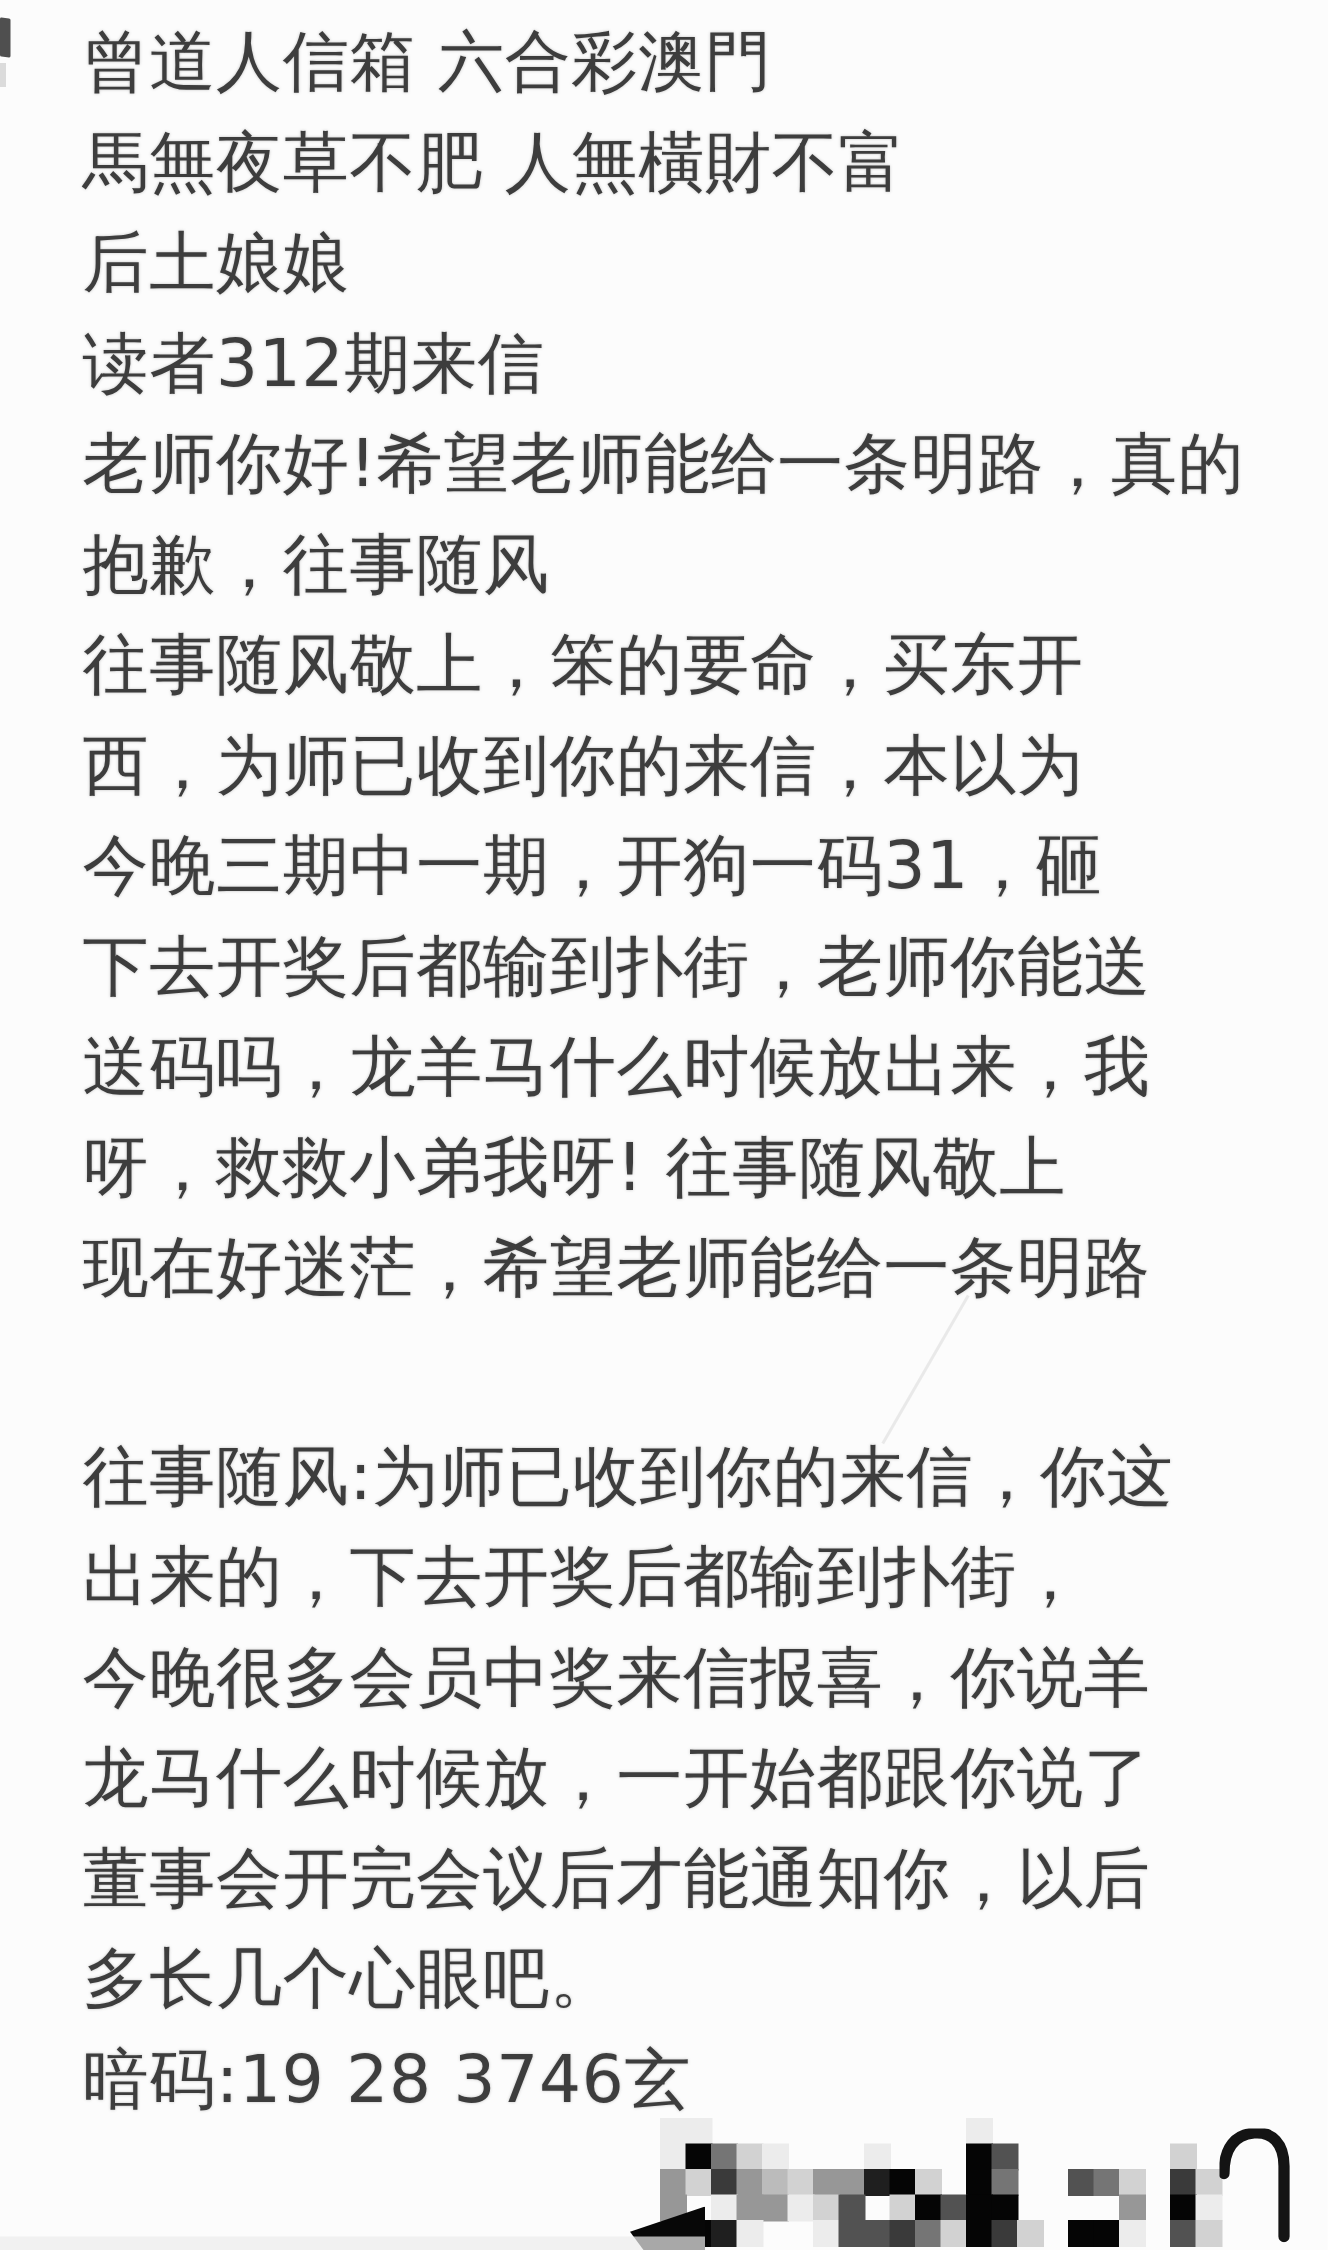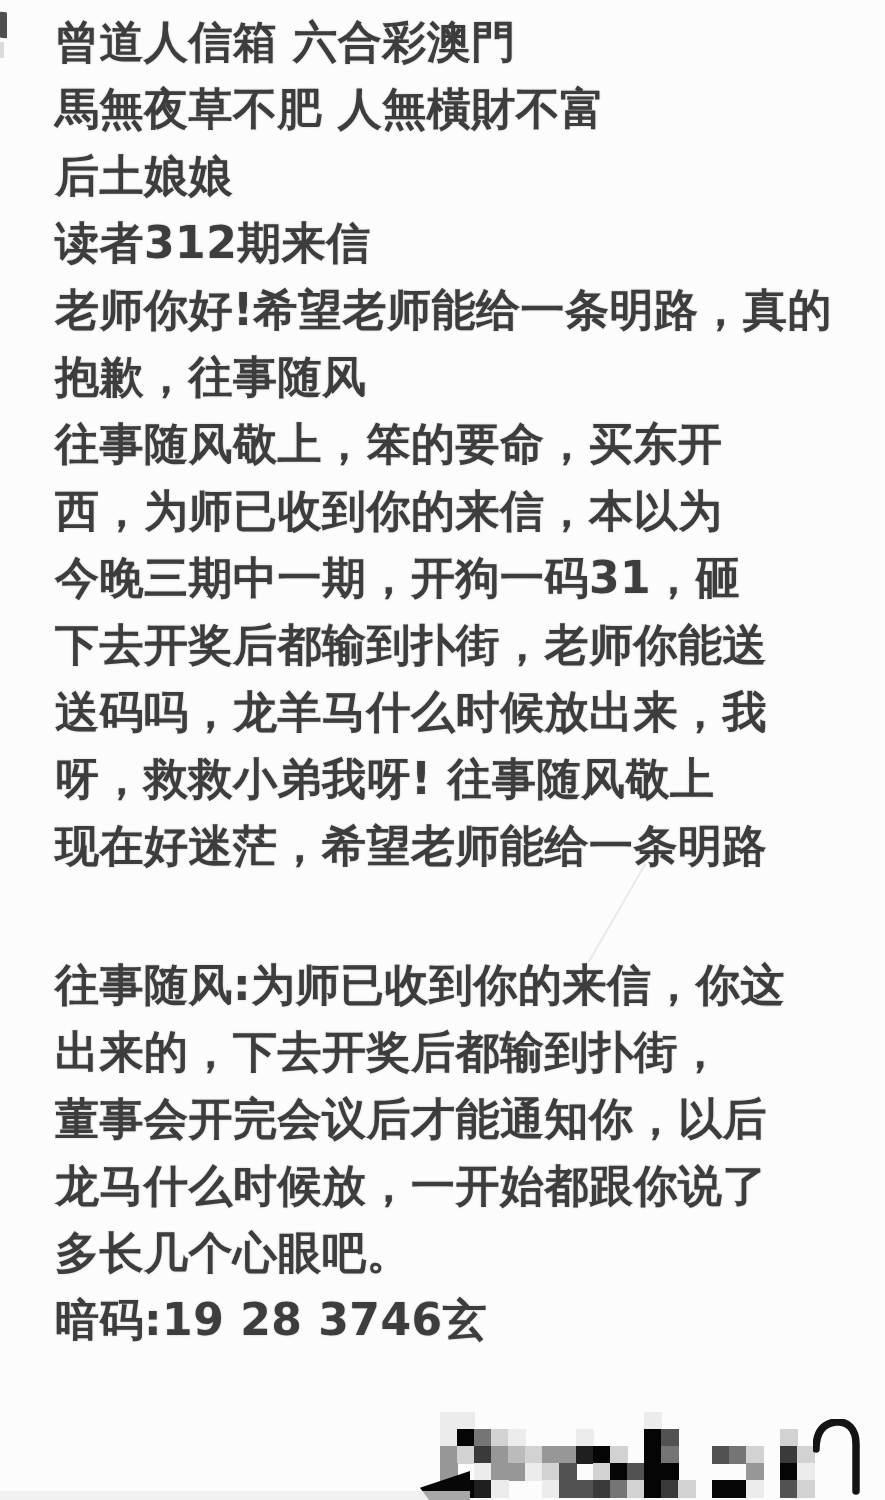--- a/index.html
+++ b/index.html
@@ -4,21 +4,21 @@
 <style>
   html,body{margin:0;padding:0;}
   body{width:885px;height:1500px;overflow:hidden;}
   .sheet{
     position:relative;width:885px;height:1500px;overflow:hidden;
     background:#fcfcfc;
     font-family:"DejaVu Sans","Liberation Sans",sans-serif;
   }
   .textcol{
     position:absolute;left:55px;top:8px;
-    font-size:44px;line-height:67px;font-weight:700;
+    font-size:44px;line-height:67px;font-weight:400;
     color:#3d3d3d;letter-spacing:0.5px;white-space:nowrap;
     text-shadow:0 0 2px rgba(95,95,95,0.38);
   }
   .line{height:67px;}
   .para-gap{height:72px;}
   .edge-mark{
     position:absolute;left:0;top:12px;width:7px;height:26px;
     background:#4f4f4f;border-radius:1px;transform:skewY(6deg);
   }
   .edge-mark2{
@@ -63,22 +63,23 @@
     <div class="line">今晚三期中一期，开狗一码31，砸</div>
     <div class="line">下去开奖后都输到扑街，老师你能送</div>
     <div class="line">送码吗，龙羊马什么时候放出来，我</div>
     <div class="line">呀，救救小弟我呀! 往事随风敬上</div>
     <div class="line">现在好迷茫，希望老师能给一条明路</div>
 
     <div class="para-gap"></div>
 
     <div class="line">往事随风:为师已收到你的来信，你这</div>
     <div class="line">出来的，下去开奖后都输到扑街，</div>
+    <div class="line">今晚很多会员中奖来信报喜，你说羊</div>
+    <div class="line">龙马什么时候放，一开始都跟你说了</div>
     <div class="line">董事会开完会议后才能通知你，以后</div>
-    <div class="line">龙马什么时候放，一开始都跟你说了</div>
     <div class="line">多长几个心眼吧。</div>
 
     <div class="line">暗码:19 28 3746玄</div>
   </div>
 
   <div class="mosaic" id="mosaic">
       <div style="position: absolute; left: 440px; top: 1412px; width: 17.5px; height: 17.5px; background: rgb(236, 236, 236);"></div>
       <div style="position: absolute; left: 457px; top: 1412px; width: 17.5px; height: 17.5px; background: rgb(236, 236, 236);"></div>
       <div style="position: absolute; left: 644px; top: 1412px; width: 17.5px; height: 17.5px; background: rgb(236, 236, 236);"></div>
       <div style="position: absolute; left: 440px; top: 1429px; width: 17.5px; height: 17.5px; background: rgb(236, 236, 236);"></div>

